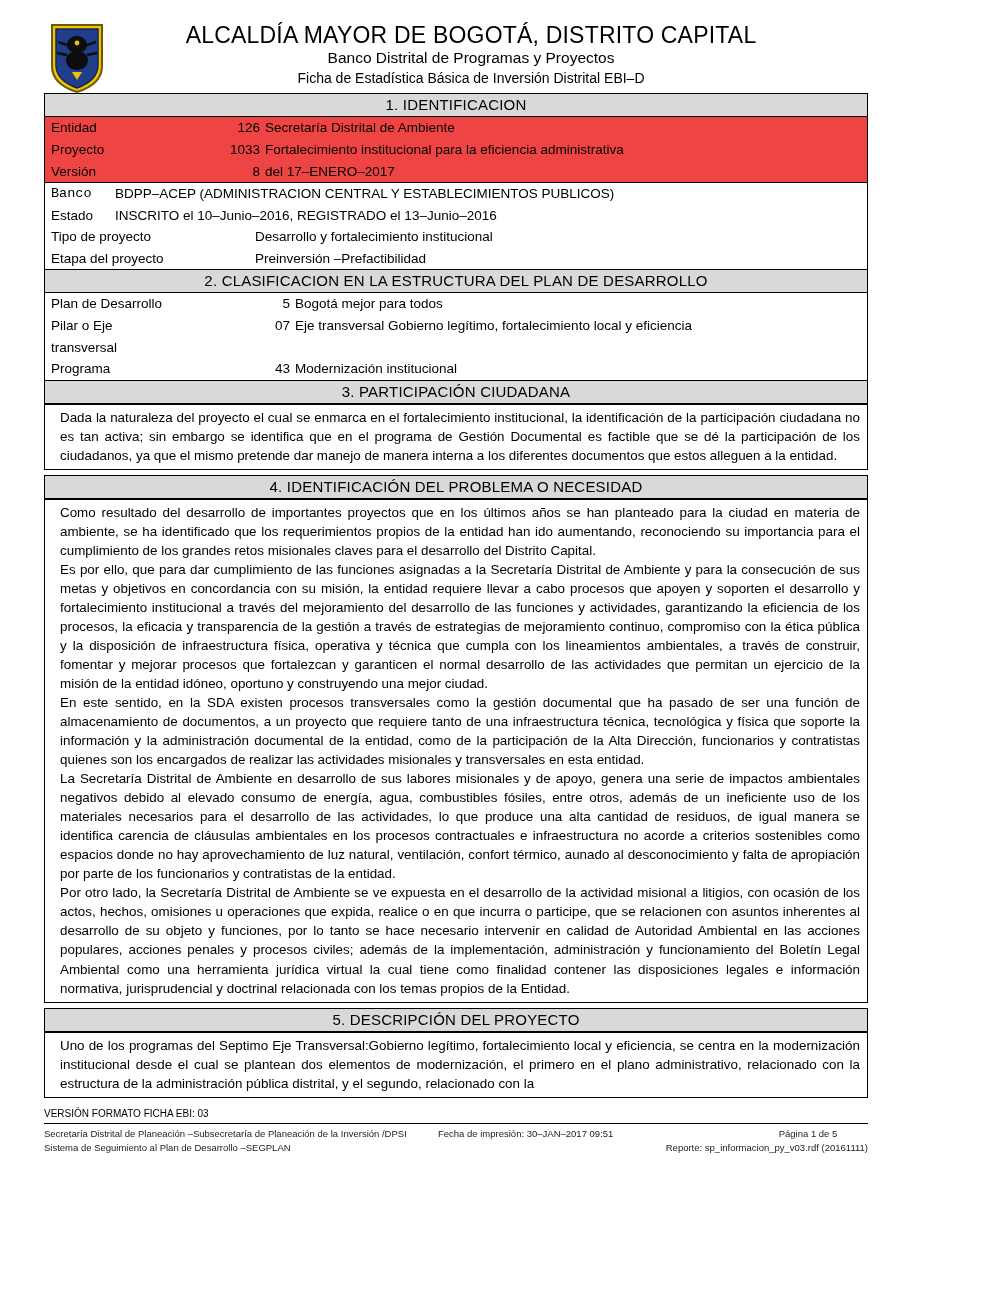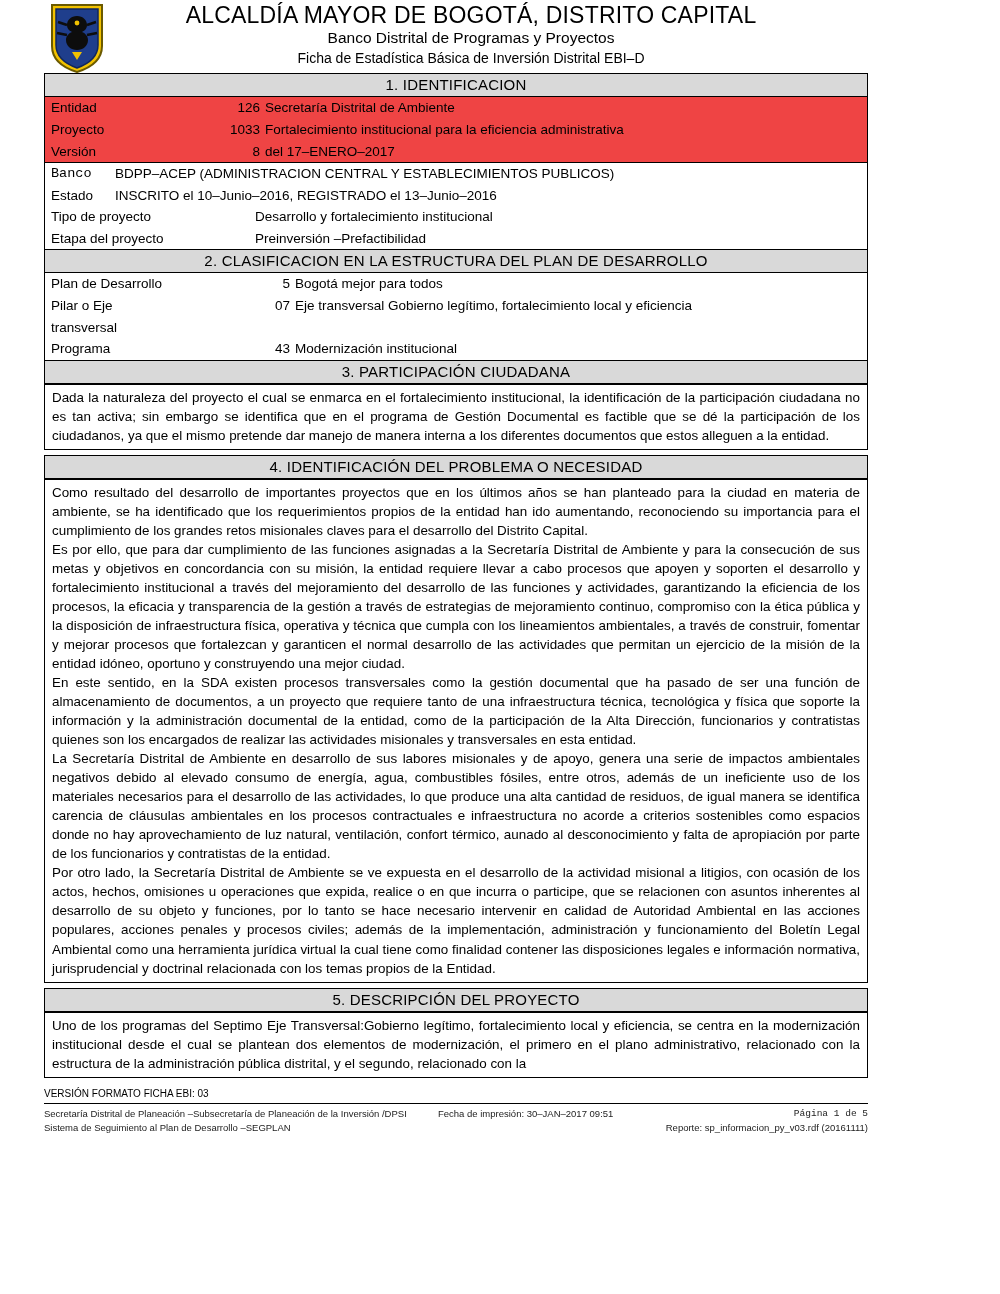--- a/index.html
+++ b/index.html
@@ -11,21 +11,21 @@
     width: 1000px;
     min-height: 1294px;
     font-family: "Liberation Sans", sans-serif;
     color: #000000;
     -webkit-font-smoothing: antialiased;
   }
   .page {
     width: 912px;
     min-height: 1294px;
     box-sizing: border-box;
-    padding: 0 44px 6px 44px;
+    padding: 20px 44px 6px 44px;
     position: relative;
   }
 
   
   .header {
     position: relative;
     text-align: center;
     padding: 2px 0 6px 0;
   }
   .crest {
@@ -94,21 +94,21 @@
 
   
   .para-block {
     border: 1px solid #000;
     border-top: none;
     padding: 3px 7px 4px 7px;
     font-size: 13.4px;
     line-height: 1.42;
     text-align: justify;
   }
-  .para-block p { margin: 0 0 0 0; }
+  .para-block p { margin: 0 0 0 8px; }
   .para-block p + p { margin-top: 0px; }
 
   .spacer6 { height: 5px; }
 
   
   .footer {
     margin-top: 10px;
     font-size: 11px;
   }
   .footer-top {
@@ -122,21 +122,21 @@
   .footer-grid {
     display: flex;
     font-size: 9.5px;
     color: #222;
     line-height: 1.5;
   }
   .footer-left { flex: 1 1 auto; }
   .footer-right { flex: 0 0 430px; display: flex; flex-direction: column; }
   .fr-row { display: flex; }
   .fr-a { flex: 1 1 auto; }
-  .fr-b { flex: 0 0 120px; text-align: right; font-family: Liberation Mono, monospace; }
+  .fr-b { flex: 0 0 120px; text-align: center; }
   .fr-full { text-align: right; }
 
   .nowrap { white-space: nowrap; }
 </style>
 </head>
 <body>
 
 <div class="page">
 
   <div class="header">

